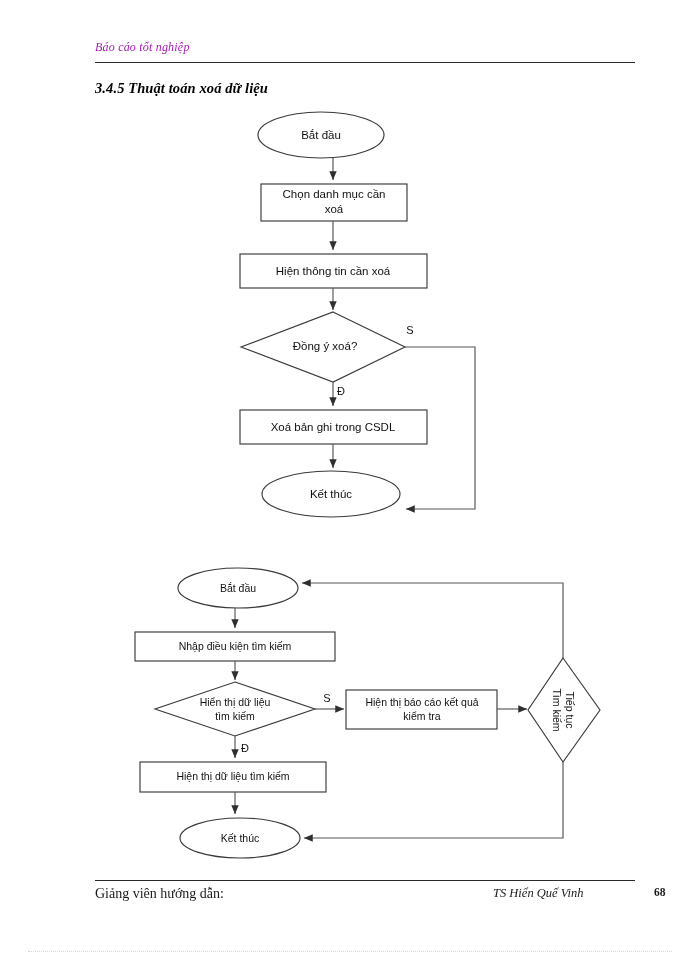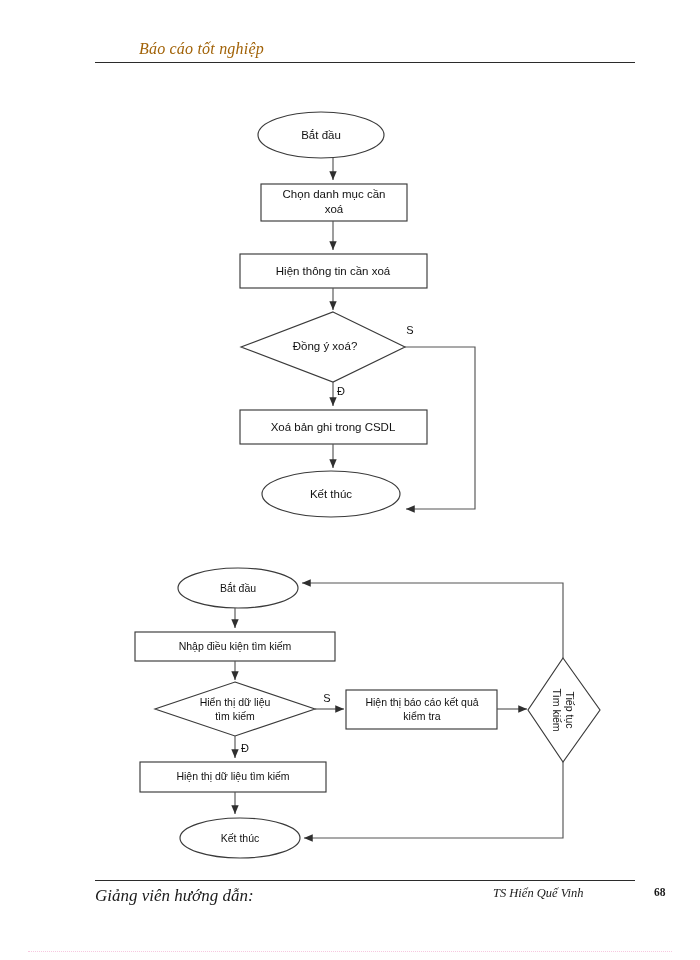--- a/index.html
+++ b/index.html
@@ -24,25 +24,24 @@
     background: #ffffff;
   }
 
   
   .header-text {
     position: absolute;
     left: 95px;
     top: 40px;
     font-family: "Liberation Serif", serif;
     font-style: italic;
-    font-size: 16px;
+    font-size: 12px;
     letter-spacing: 0.2px;
-    color: #a16207;
-    white-space: nowrap;
-    margin-left: 44px;
+    color: #a21caf;
+    white-space: nowrap;
   }
   .header-rule {
     position: absolute;
     left: 95px;
     top: 62px;
     width: 540px;
     height: 1px;
     background: #2b2b2b;
   }
 
@@ -53,22 +52,21 @@
     top: 880px;
     width: 540px;
     height: 1px;
     background: #2b2b2b;
   }
   .footer-left {
     position: absolute;
     left: 95px;
     top: 886px;
     font-family: "Liberation Serif", serif;
-    font-style: italic;
-    font-size: 17px;
+    font-size: 14px;
     color: #1a1a1a;
     white-space: nowrap;
   }
   .footer-right {
     position: absolute;
     left: 493px;
     top: 886px;
     font-family: "Liberation Serif", serif;
     font-style: italic;
     font-size: 12.5px;
@@ -155,20 +153,21 @@
   }
 </style>
 </head>
 <body>
 
 <div class="page">
 
   <div class="header-text">Báo cáo tốt nghiệp</div>
   <div class="header-rule"></div>
 
+  <div class="section-heading" id="heading-delete">3.4.5 Thuật toán xoá dữ liệu</div>
 
   <svg class="flow-svg" id="flow-delete" width="700" height="440" viewBox="0 0 700 440">
     <defs>
       <marker id="arrow-d" markerWidth="9" markerHeight="9" refX="7.6" refY="3.2" orient="auto" markerUnits="strokeWidth">
         <path d="M0,0 L7.6,3.2 L0,6.4 z" fill="#2f2f2f"></path>
       </marker>
     </defs>
 
     <g>
       <ellipse class="node-shape" cx="321" cy="35" rx="63" ry="23"></ellipse>

